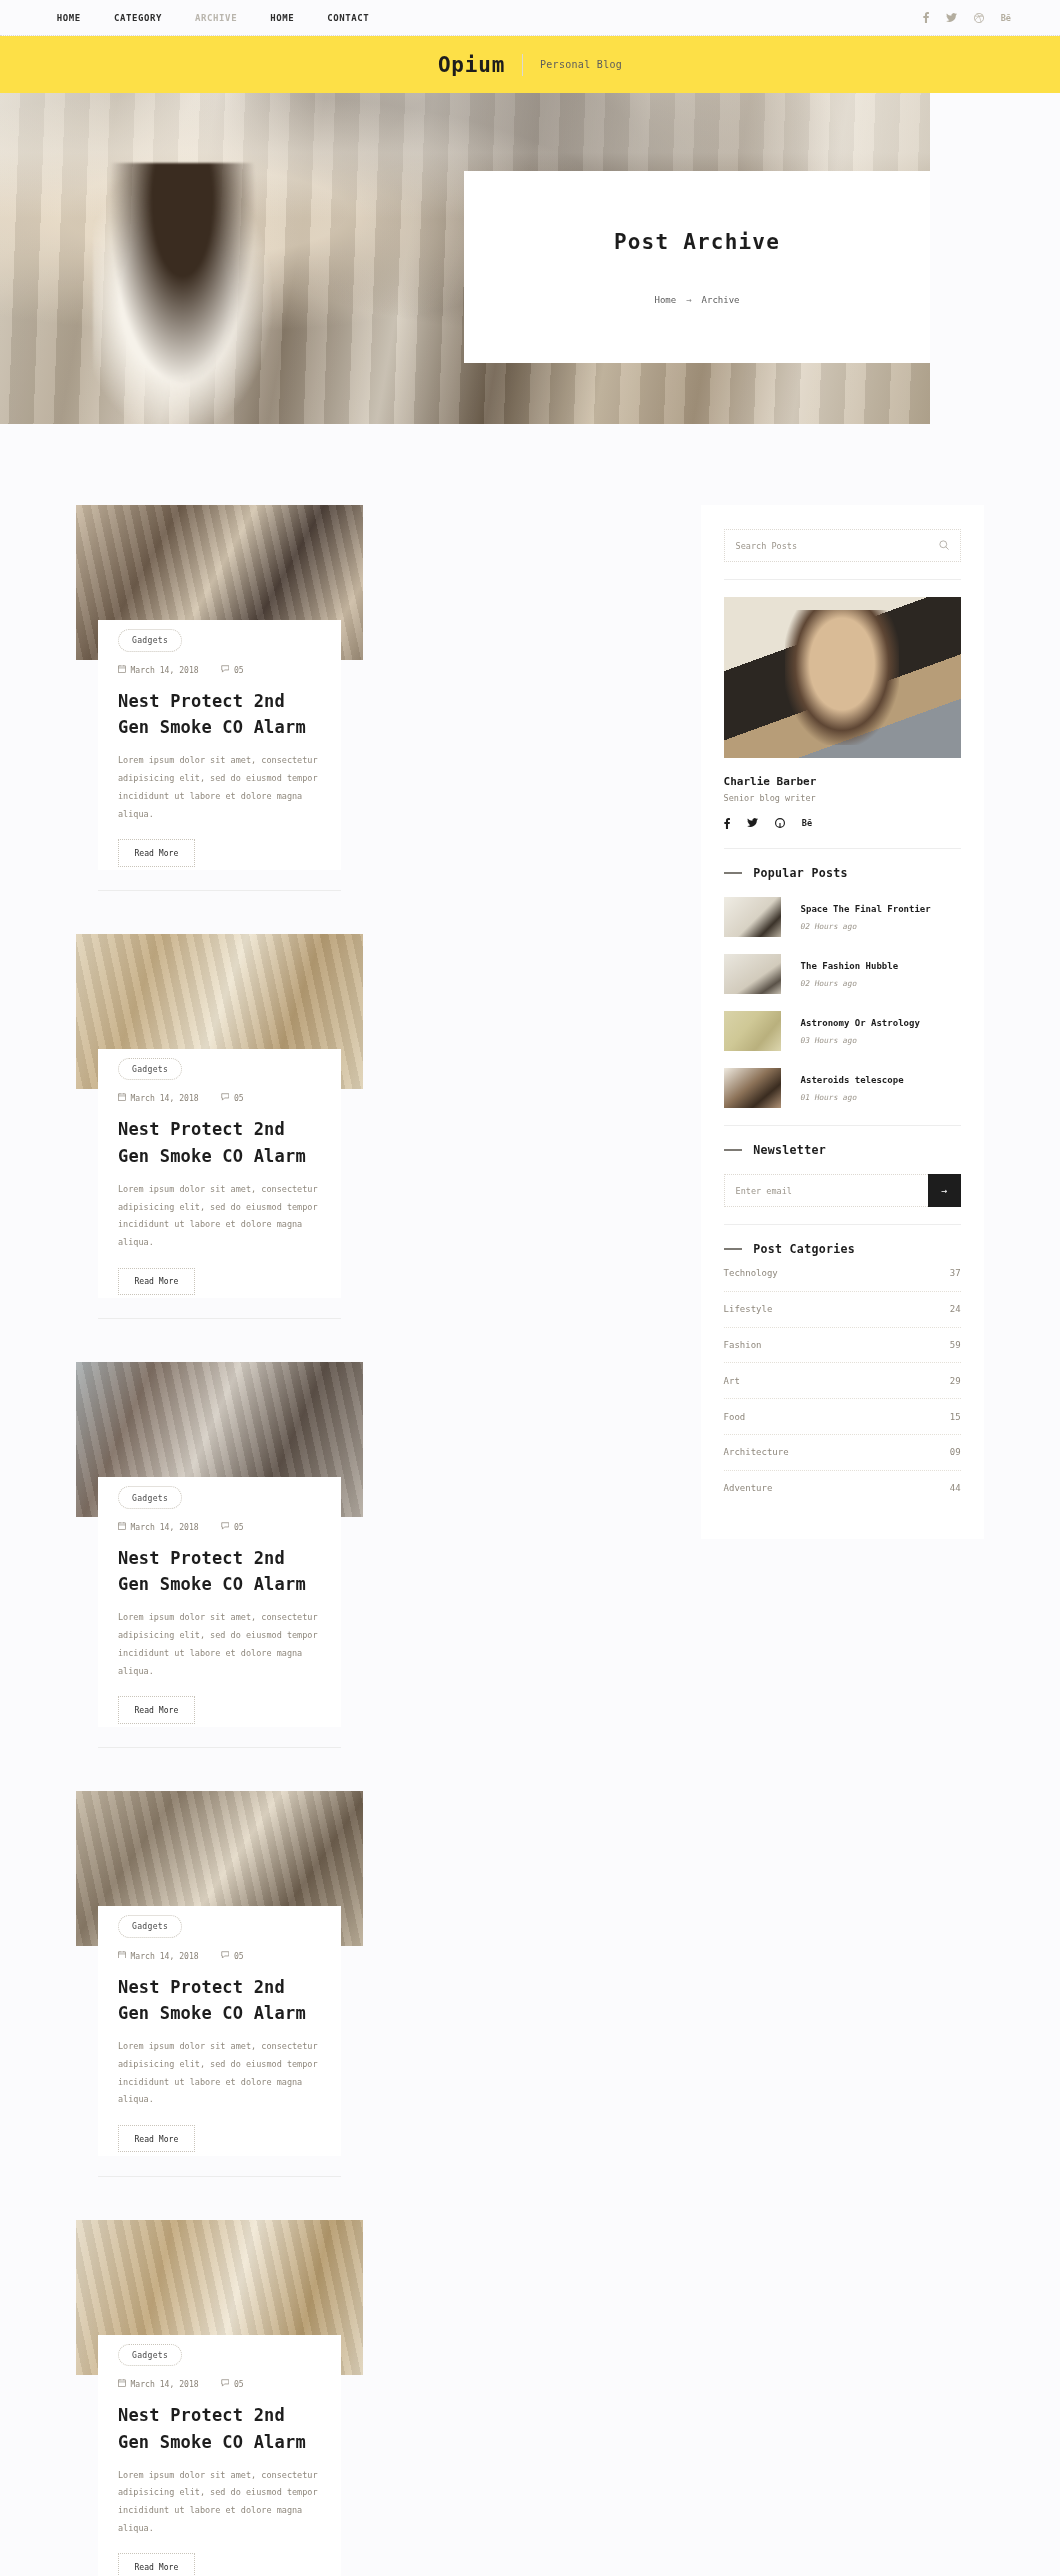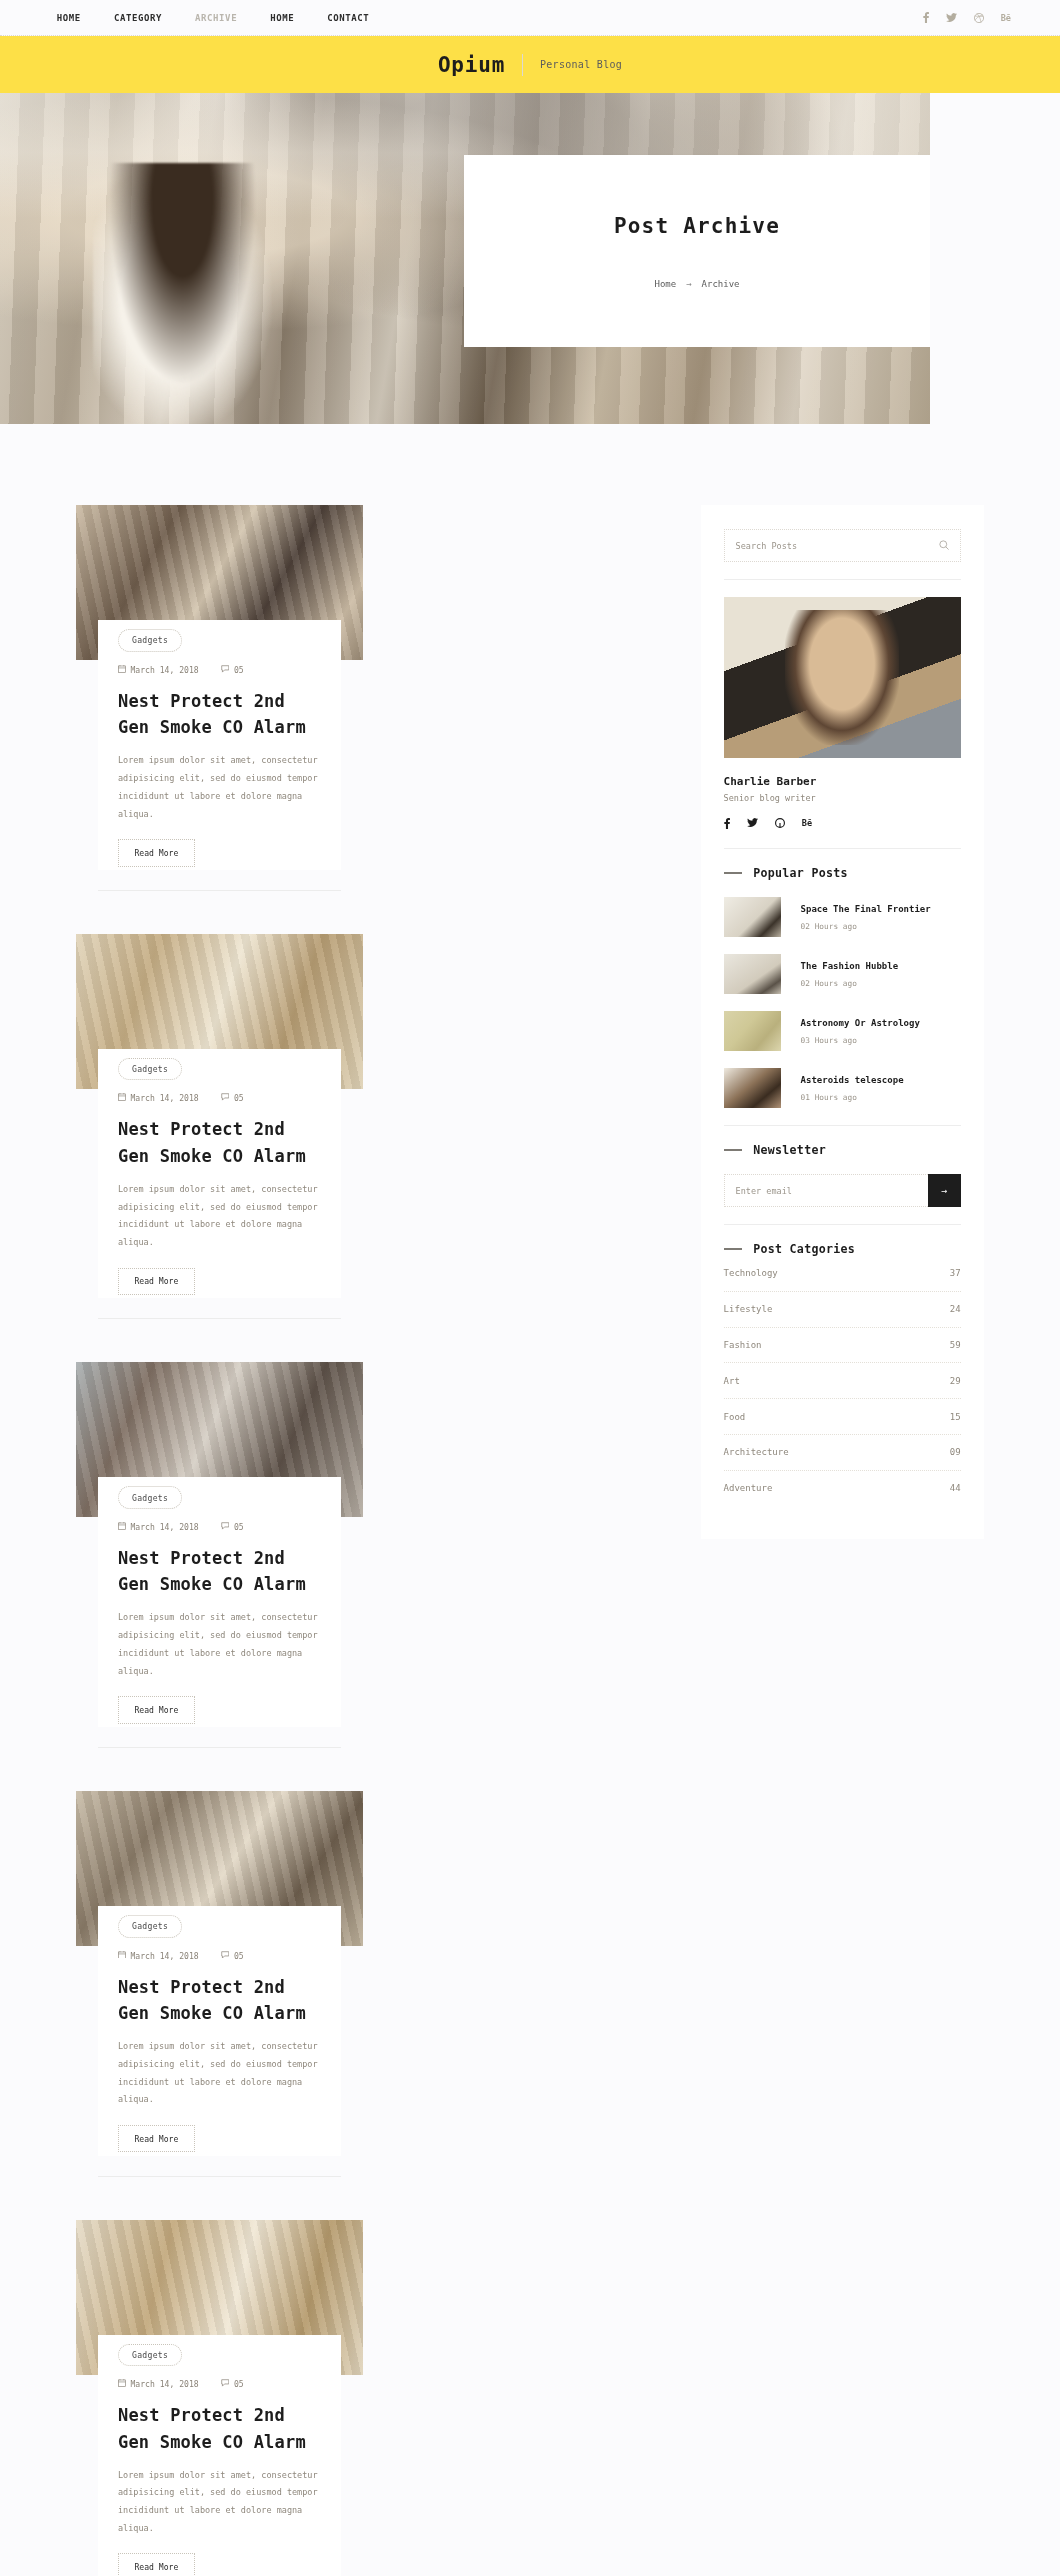--- a/index.html
+++ b/index.html
@@ -47,21 +47,21 @@
       repeating-linear-gradient(92deg, rgba(255,255,255,.10) 0 20px, rgba(0,0,0,.07) 20px 45px);
   }
   .hero-img::after{
     content:""; position:absolute; left:93px; top:70px; width:179px; height:262px;
     background:
       radial-gradient(ellipse at 50% 14%, #3a2c20 0 24%, rgba(0,0,0,0) 58%),
       radial-gradient(ellipse at 46% 52%, #f6f2ea 0 40%, rgba(0,0,0,0) 72%);
     filter: blur(0.8px);
   }
   .hero-card {
-    position: absolute; right: 130px; top: 62px; width: 466px; height: 192px;
+    position: absolute; right: 130px; top: 78px; width: 466px; height: 192px;
     background: #fff; display: flex; flex-direction: column;
     align-items: center; justify-content: center; gap: 28px;
   }
   .hero-title { font-size: 21px; font-weight: 700; color: #1d1d1d; letter-spacing: 1.2px; }
   .crumb { margin-top: 13px; display: flex; align-items: center; gap: 10px; font-size: 9px; color: #5c5c5c; }
   .crumb .arrow { color: #8d8d8d; }
 
   
   .main { display: flex; gap: 25.6px; padding: 81px 0 0; align-items: flex-start; }
   .posts { width: 599px; }
@@ -121,21 +121,21 @@
   .widget-title { display: flex; align-items: center; gap: 11px; }
   .widget-title .dash { width: 18.6px; height: 1.6px; background: #7d7a74; }
   .widget-title h3 { font-size: 11.6px; font-weight: 700; color: #1d1d1d; letter-spacing: 0.3px; }
   .pp { display: flex; gap: 20px; align-items: center; margin-top: 17px; }
   .pp-img { width: 57px; height: 40px; flex: none; }
   .p1 { background: linear-gradient(135deg,#efece4,#d8d2c4 55%,#3b332a 78%,#b9b0a0); }
   .p2 { background: linear-gradient(145deg,#eae7df,#d2cbbc 60%,#5a5248 82%,#c7c0b2); }
   .p3 { background: linear-gradient(130deg,#d9d3a9,#cfc896 40%,#b9b07d 70%,#dcd6ae); }
   .p4 { background: linear-gradient(140deg,#efeae0,#8c7258 45%,#3a2c20 72%,#b09276); }
   .pp-title { font-size: 9px; font-weight: 700; color: #1d1d1d; line-height: 1.5; }
-  .pp-time { margin-top: 4.7px; font-size: 7.8px; color: #9b958b; }
+  .pp-time { margin-top: 4.7px; font-size: 7.8px; color: #9b958b; font-style: italic; }
   .nl-row { display: flex; margin-top: 17px; height: 33px; }
   .nl-row input {
     flex: 1; border: 0.8px dotted #ddd9d2; border-right: 0; outline: 0; background: transparent;
     padding: 0 11px; font-family: inherit; font-size: 8.5px; color: #6d675d;
   }
   .nl-row input::placeholder { color: #9b958b; }
   .nl-btn {
     width: 33px; background: #1d1d1d; color: #fff; border: 0; cursor: pointer;
     font-size: 10px; font-family: inherit;
   }

